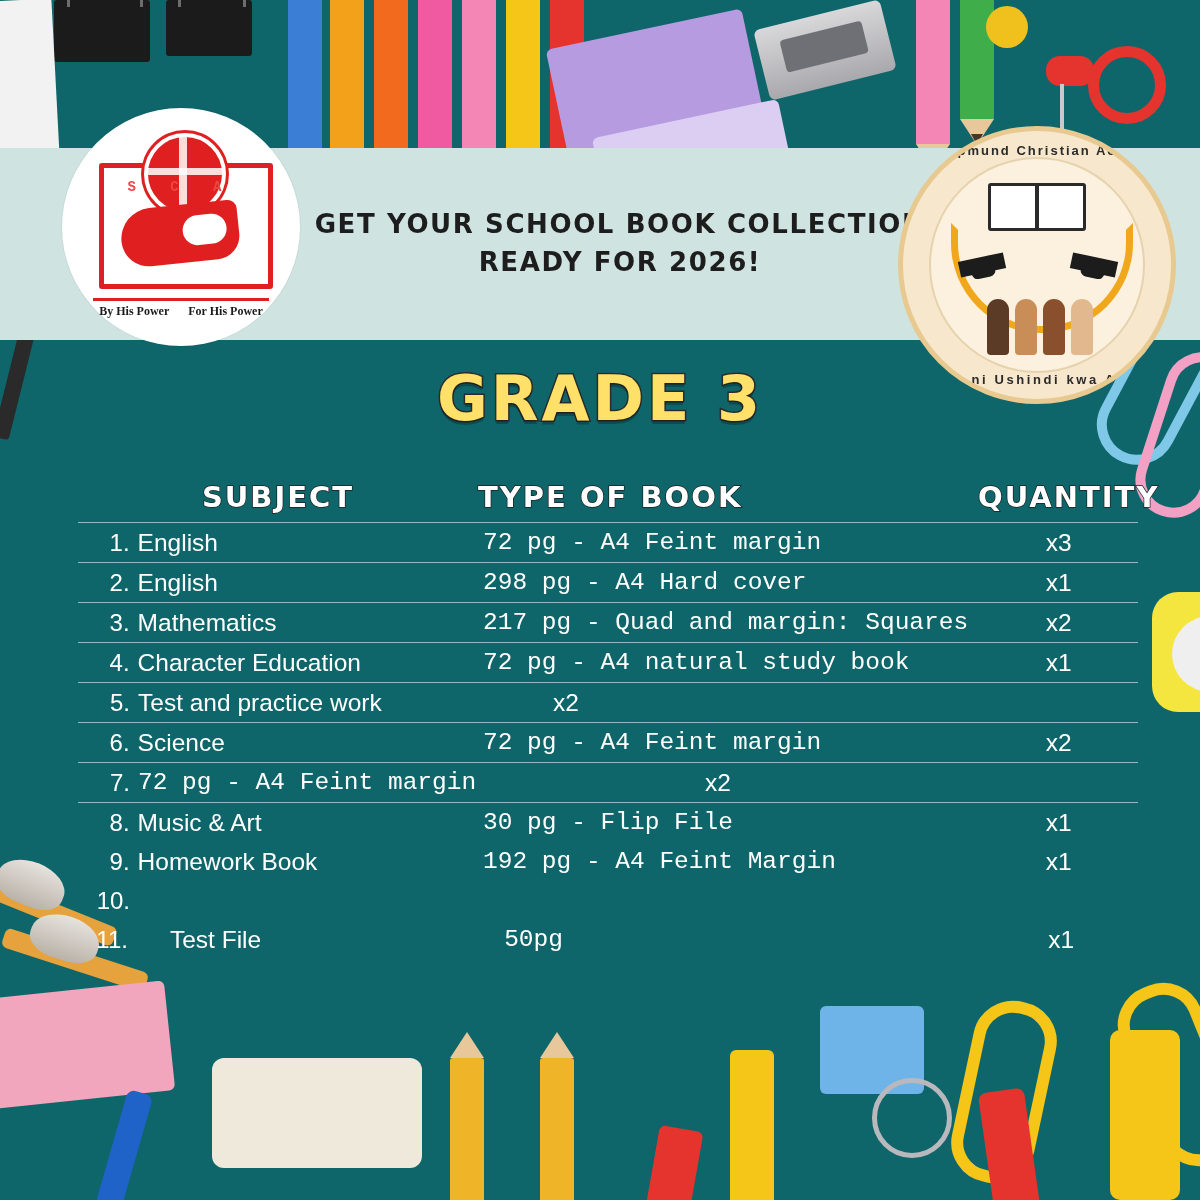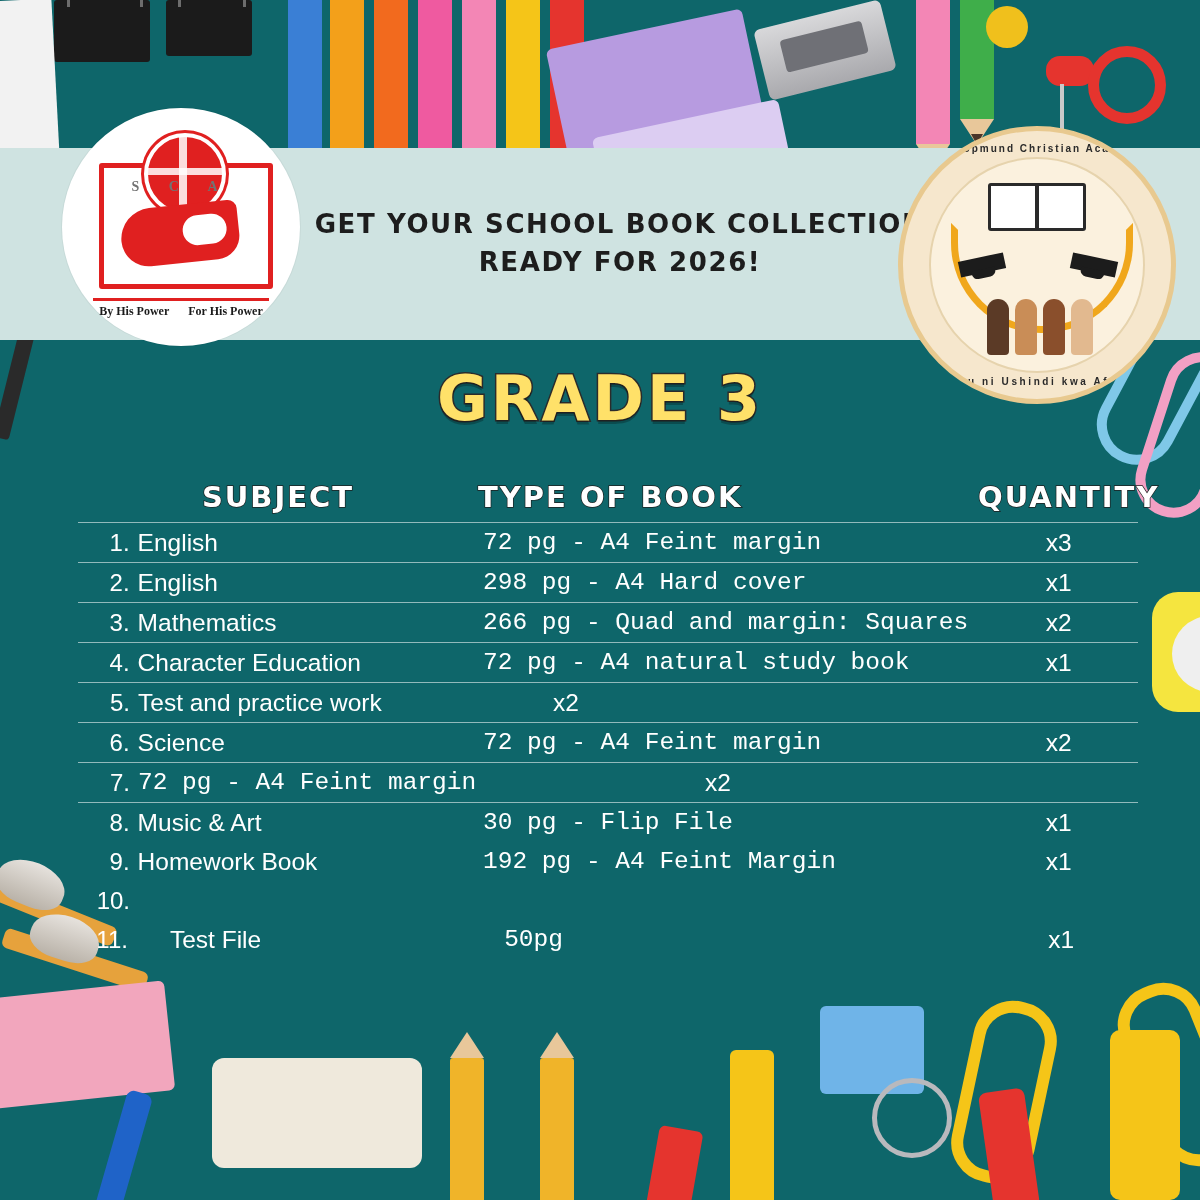--- a/index.html
+++ b/index.html
@@ -199,25 +199,25 @@
     content:"";
     position:absolute; left: 0; top: 31px;
     width: 100%; height: 7px;
     background: #fff;
     opacity:.85;
   }
   .sca-letters {
     position: absolute;
     top: 52px; left: 0; width: 100%;
     text-align: center;
-    color: #737373;
+    color: #ef4444;
     font-size: 14px;
     font-weight: 700;
     letter-spacing: 13px;
-    font-family: Liberation Serif, serif;
+    font-family: Liberation Mono, monospace;
   }
   .sca-hand {
     position: absolute;
     left: 40px; top: 78px;
     width: 118px; height: 58px;
     background: #e02020;
     border-radius: 34px 10px 26px 30px;
     transform: rotate(-6deg);
   }
   .sca-hand:after{
@@ -262,21 +262,21 @@
     position:absolute;
     left: 26px; top: 26px; right: 26px; bottom: 26px;
     border-radius: 50%;
     background: #fbf1de;
     border: 2px solid #e6d3ad;
   }
   .seal-top-text, .seal-bottom-text {
     position: absolute;
     left: 0; width: 100%;
     text-align: center;
-    font-size: 10px;
+    font-size: 13px;
     font-weight: 700;
     color: #2a2a2a;
     letter-spacing: 2px;
     font-family: "Liberation Sans", sans-serif;
   }
   .seal-top-text { top: 12px; }
   .seal-bottom-text { bottom: 12px; letter-spacing: 2.6px; }
   .seal-book {
     position: absolute;
     left: 50%; top: 52px;
@@ -540,21 +540,21 @@
       <div class="row">
         <div class="idx">2.</div>
         <div class="subject">English</div>
         <div class="type">298 pg - A4 Hard cover</div>
         <div class="qty">x1</div>
       </div>
 
       <div class="row">
         <div class="idx">3.</div>
         <div class="subject">Mathematics</div>
-        <div class="type">266 pg - Quad and margin: Squares</div>
+        <div class="type">217 pg - Quad and margin: Squares</div>
         <div class="qty">x2</div>
       </div>
 
       <div class="row">
         <div class="idx">4.</div>
         <div class="subject">Character Education</div>
         <div class="type">72 pg - A4 natural study book</div>
         <div class="qty">x1</div>
       </div>
 

